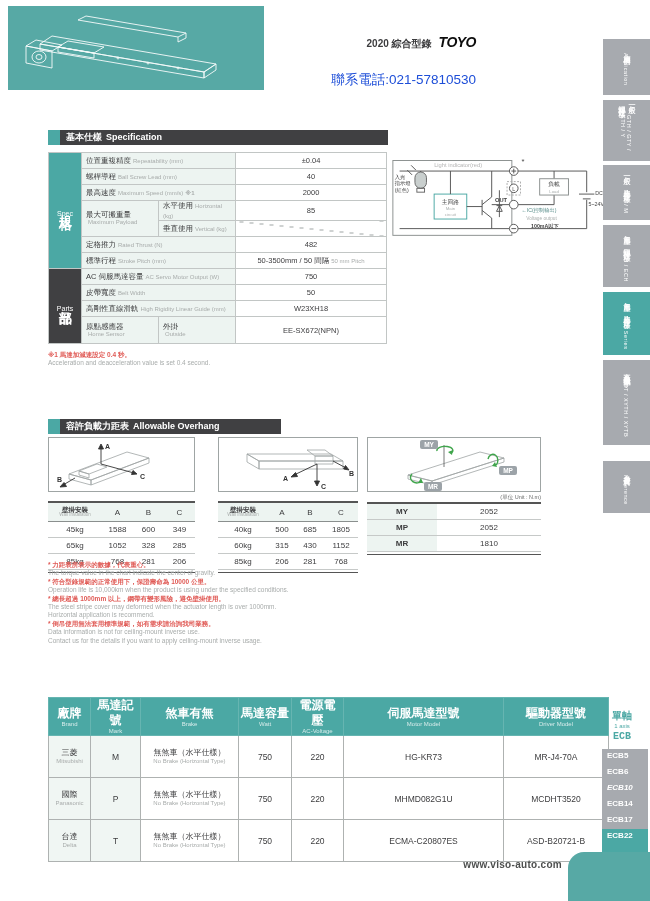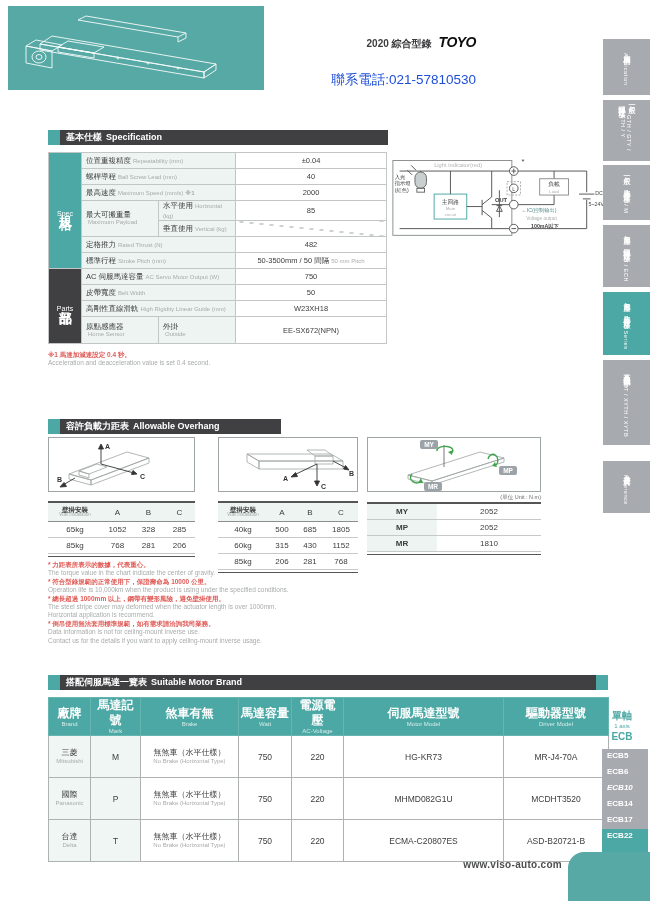--- a/index.html
+++ b/index.html
@@ -76,21 +76,21 @@
   .mt tr.mr td { height:41px; background:#fff; }
   .mt td.tint { background:#F0F6F3 !important; }
   .c-zh { display:block; font-size:8px; color:#3C3C3E; line-height:1.3; }
   .c-en { display:block; font-size:6px; color:#A8ACAB; line-height:1.2; }
   .c-val { font-size:8.5px; color:#3C3C3E; }
 
   
   .ecb-label { position:absolute; left:597px; top:709px; width:50px; text-align:center; color:#4BA8A4; }
   .ecb-label .zh { display:block; font-size:10px; font-weight:bold; }
   .ecb-label .axis { display:block; font-size:6px; line-height:1.3; }
-  .ecb-label .series { display:block; font-size:10px; font-weight:bold; }
+  .ecb-label .series { display:block; font-size:10px; font-weight:bold;font-family:Liberation Mono, monospace; }
   .ecb-item { position:absolute; left:602px; width:46px; height:24px; background:#A7AAAF; color:#fff;
               font-size:8px; font-weight:bold; line-height:14px; padding-left:5px; box-sizing:border-box; }
   .ecb-item.active { background:#4BA8A4; }
 
   .website { position:absolute; left:420px; top:859px; width:142px; text-align:right;
              font-size:10px; font-weight:bold; color:#4D4F4E; letter-spacing:.3px; }
   .corner { position:absolute; left:568px; top:852px; width:82px; height:49px; background:#57A9A5;
             border-top-left-radius:16px; }
 </style>
 </head>
@@ -356,20 +356,26 @@
           <tr class="head">
         <td>
               <span class="h-zh">壁掛安裝</span>
               <span class="h-en">Wall Installation</span>
             </td>
         <td>A</td>
         <td>B</td>
         <td>C</td>
       </tr>
       <tr>
+        <td>45kg</td>
+            <td>1588</td>
+            <td>600</td>
+            <td>349</td>
+      </tr>
+      <tr>
         <td>65kg</td>
             <td>1052</td>
             <td>328</td>
             <td>285</td>
       </tr>
       <tr>
         <td>85kg</td>
             <td>768</td>
             <td>281</td>
             <td>206</td>
@@ -479,25 +485,20 @@
     <div class="n-zh">* 符合型錄規範的正常使用下，保證壽命為 10000 公里。</div>
     <div class="n-en">Operation life is 10,000km when the product is using under the specified conditions.</div>
     <div class="n-zh">* 總長超過 1000mm 以上，鋼帶有變形風險，避免壁掛使用。</div>
     <div class="n-en">The steel stripe cover may deformed when the actuator length is over 1000mm.</div>
     <div class="n-en">Horizontal application is recommend.</div>
     <div class="n-zh">* 倒吊使用無法套用標準規範，如有需求請洽詢我司業務。</div>
     <div class="n-en">Data information is not for ceiling-mount inverse use.</div>
     <div class="n-en">Contact us for the details if you want to apply ceiling-mount inverse usage.</div>
   </div>
 
-  <div class="bar" style="left:48px;top:675px;width:560px;">
-    <span class="bar-accent"></span>
-    <span class="bar-body"><span>搭配伺服馬達一覽表</span><span class="en">Suitable Motor Brand</span></span>
-    <span class="bar-accent"></span>
-  </div>
 
   <table class="mt">
     <colgroup>
       <col style="width:42px">
         <col style="width:50px">
         <col style="width:98px">
         <col style="width:53px">
       <col style="width:52px">
         <col style="width:160px">
         <col style="width:105px">

